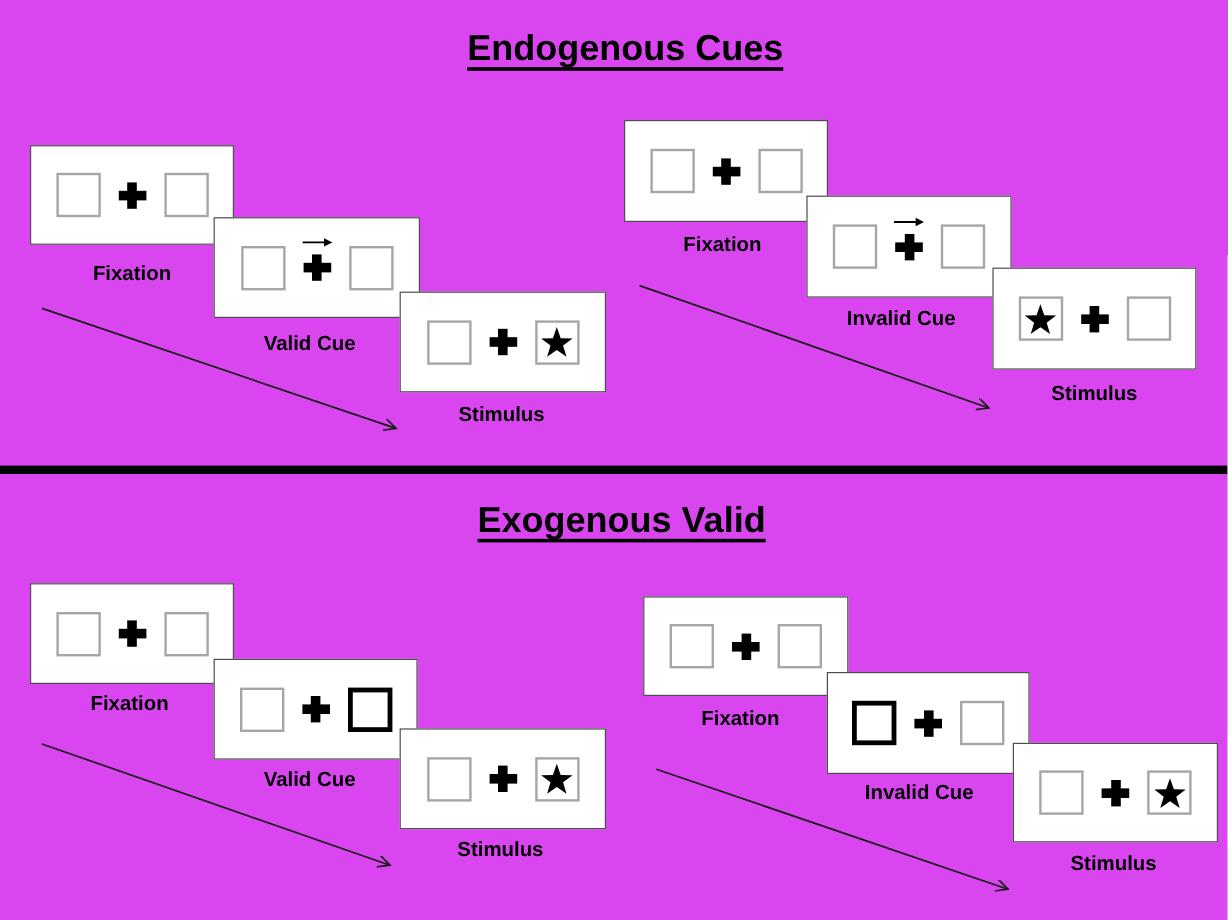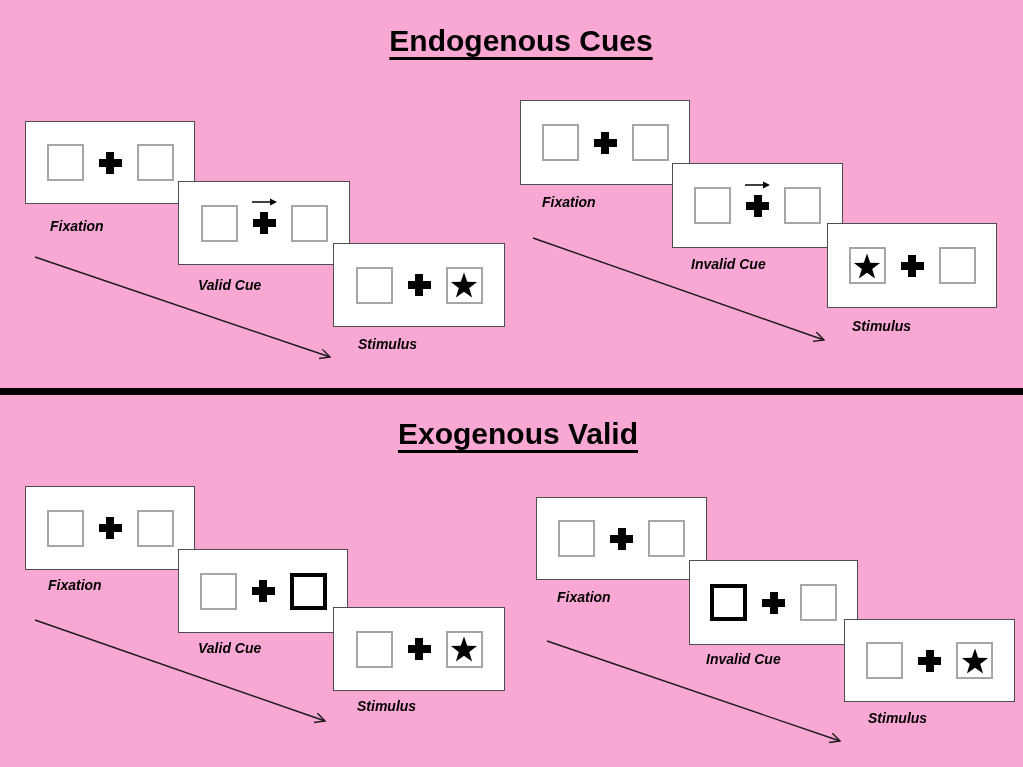--- a/index.html
+++ b/index.html
@@ -1,17 +1,17 @@
 <!DOCTYPE html>
 <html><head>
 <meta charset="utf-8">
 <style>
   html,body { margin:0; padding:0; background:#ffffff; }
   .canvas {
-    position:relative; width:1023px; height:767px; background:#f9a8d4;
+    position:relative; width:1023px; height:767px; background:#d946ef;
     font-family:"Liberation Sans", sans-serif; overflow:hidden;
   }
   .section-title {
     position:absolute; transform:translateX(-50%);
     font-size:30px; font-weight:bold; color:#000;
     text-decoration:underline; text-decoration-thickness:3px; text-underline-offset:6px;
     white-space:nowrap;
   }
   .divider { position:absolute; left:0; top:388px; width:1023px; height:7px; background:#000; }
   .screen {
@@ -21,22 +21,22 @@
   .sq {
     width:37px; height:37px; box-sizing:border-box; background:#fff;
     border:2px solid #a6a6a6; display:flex; align-items:center; justify-content:center;
   }
   .sq.bold { border:4px solid #000; }
   .plus { position:relative; width:23px; height:22px; flex:0 0 auto; }
   .plus::before { content:""; position:absolute; left:0; top:7px; width:23px; height:8px; background:#000; }
   .plus::after  { content:""; position:absolute; left:7.5px; top:0; width:8px; height:22px; background:#000; }
   .cue-arrow { position:absolute; left:-1px; top:-15px; }
   .plabel {
-    position:absolute; width:120px; 
-    font-size:14px; font-weight:bold; color:#000; white-space:nowrap;font-style:italic;
+    position:absolute; width:120px; text-align:center;
+    font-size:17px; font-weight:bold; color:#000; white-space:nowrap;
   }
   .arrows { position:absolute; left:0; top:0; }
   .star-svg { display:block; }
 </style>
 </head>
 <body>
 
 <div class="canvas">
 
   <svg class="arrows" width="1023" height="767" viewBox="0 0 1023 767">

